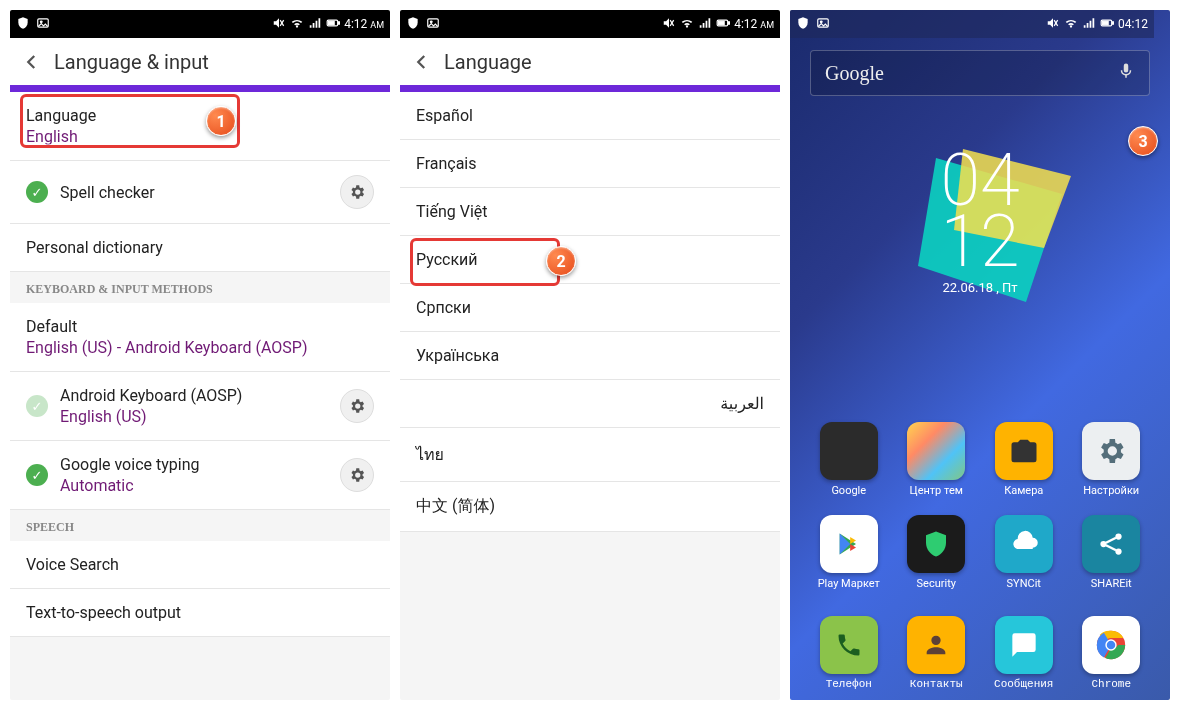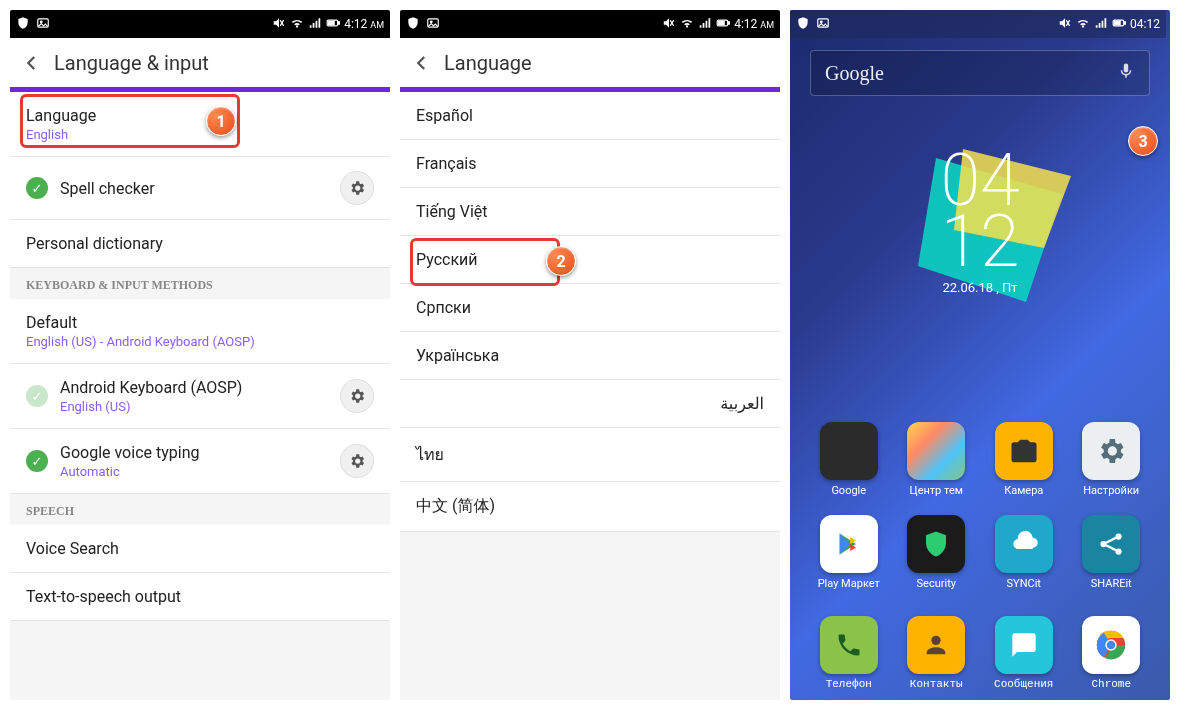--- a/index.html
+++ b/index.html
@@ -30,37 +30,37 @@
 .statusbar .sb-left { display:flex; gap:6px; align-items:center; }
 .statusbar .sb-right { margin-left:auto; display:flex; gap:4px; align-items:center; }
 .sb-icon { width:14px; height:14px; display:inline-block; }
 
 .header {
   height: 54px;
   background: #fff;
   display:flex;
   align-items:center;
   padding: 0 10px;
-  border-bottom: 5px solid #6d28d9;
+  border-bottom: 7px solid #6d28d9;
 }
 .header .back { width:24px; height:24px; display:flex; align-items:center; justify-content:center; margin-right:10px; color:#555; }
 .header .title { font-size: 20px; color:#333; }
 
 .list { background:#f5f5f5; }
 .row {
   background:#fff;
   padding: 14px 16px;
   border-bottom: 1px solid #e5e5e5;
   display:flex;
   align-items:center;
   position:relative;
 }
 .row .main { flex:1; }
 .row .label { font-size: 16px; color:#222; }
-.row .sub { font-size: 13px; color:#8b5cf6; margin-top:2px; }
+.row .sub { font-size: 16px; color:#701a75; margin-top:2px; }
 .section-header {
   padding: 10px 16px 6px;
   font-size: 12px;
   color:#888;
   font-weight:bold;
   background:#f5f5f5;
   font-family:Liberation Serif, serif;
 }
 .check {
   width:22px; height:22px; border-radius:50%;
@@ -134,21 +134,21 @@
   box-shadow: 0 2px 4px rgba(0,0,0,0.3);
 }
 .dock {
   position:absolute; bottom:10px; left:20px; right:20px;
   display:grid; grid-template-columns: repeat(4, 1fr);
   gap:10px;
   font-family:Liberation Mono, monospace;
 }
 
 
-.phone3 .statusbar { background: rgba(30,40,90,0.6); position:absolute; top:0; left:0; right:4px; z-index:5;justify-content:flex-end; }
+.phone3 .statusbar { background: rgba(30,40,90,0.6); position:absolute; top:0; left:0; right:16px; z-index:5;justify-content:flex-end; }
 </style>
 </head>
 <body>
 
 <div class="phone">
   <div class="statusbar">
     <div class="sb-left">
       <span>
         <svg class="sb-icon" viewBox="0 0 24 24" fill="#fff">
             <path d="M12 2l8 3v6c0 5-3.5 9.7-8 11-4.5-1.3-8-6-8-11V5l8-3z"></path>

